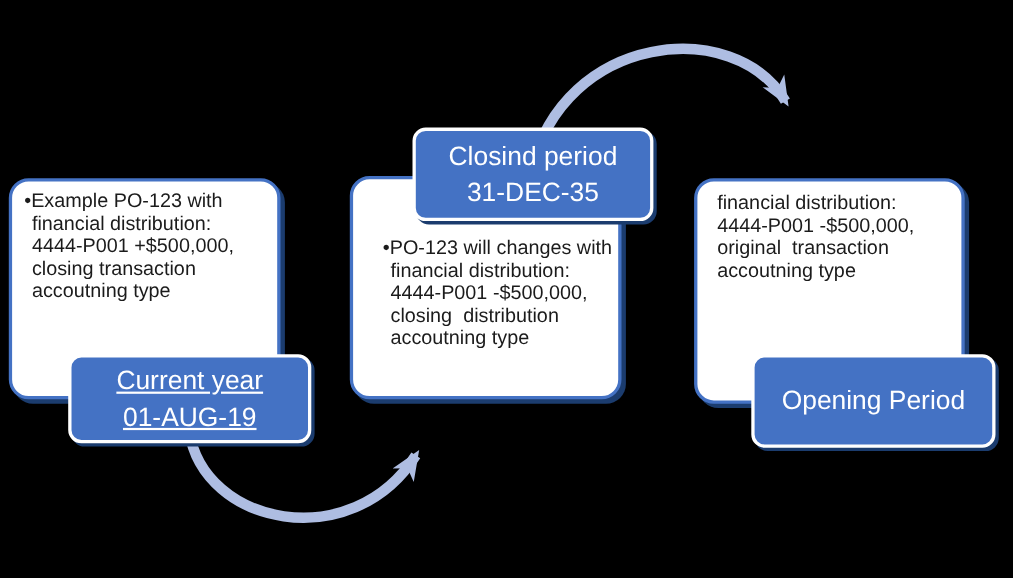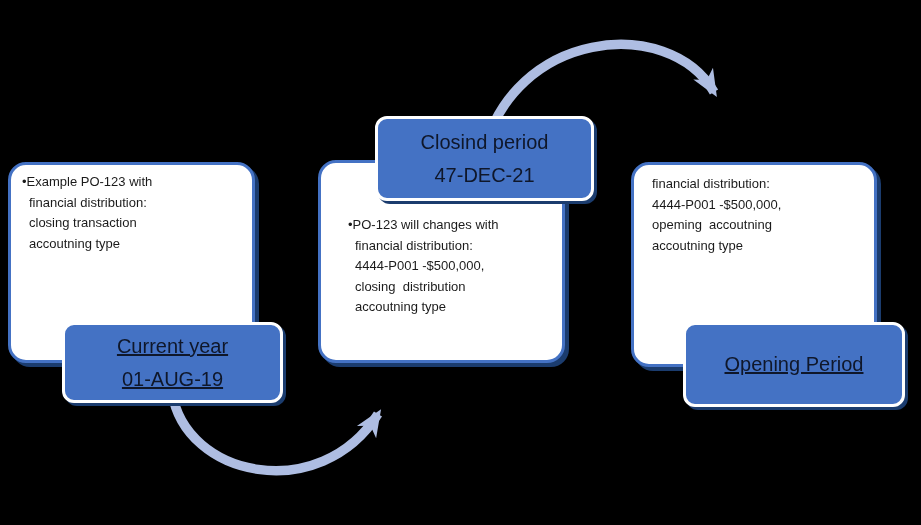--- a/index.html
+++ b/index.html
@@ -26,21 +26,21 @@
     background: #ffffff;
     border: 3px solid #4472C4;
     border-radius: 18px;
     box-shadow: 4px 4px 0 #1b3c6e;
     box-sizing: border-box;
     z-index: 2;
   }
   .body-text {
     padding: 7px 8px 0 11px;
     color: #1b1b1b;
-    font-size: 13px;
+    font-size: 18px;
     line-height: 20.5px;
   }
   .bline {
     white-space: pre;
     padding-left: 7px;
   }
   .bline.first {
     padding-left: 0;
   }
   .bullet {
@@ -51,22 +51,22 @@
     background: #4472C4;
     border: 3px solid #ffffff;
     border-radius: 12px;
     box-shadow: 3px 3px 0 #1b3c6e;
     box-sizing: border-box;
     z-index: 3;
     display: flex;
     flex-direction: column;
     align-items: center;
     justify-content: center;
-    color: #0f172a;
-    font-size: 20px;
+    color: #ffffff;
+    font-size: 24px;
     line-height: 33px;
   }
   .arrow-path {
     fill: none;
     stroke: #AEBDE2;
     stroke-width: 9.5;
   }
 </style>
 </head>
 <body>
@@ -80,51 +80,52 @@
       </marker>
     </defs>
     <path class="arrow-path" marker-end="url(#ah)" d="M 172 392 C 185 478, 320 505, 378 414"></path>
     <path class="arrow-path" marker-end="url(#ah)" d="M 483 155 C 512 30, 668 14, 714 92"></path>
   </svg>
 
   <div class="white-box" style="left:8px; top:162px; width:247px; height:201px;">
     <div class="body-text">
       <div class="bline first"><span class="bullet">•</span><span>Example PO-123 with</span></div>
       <div class="bline">financial distribution:</div>
+      <div class="bline">4444-P001 +$500,000,</div>
       <div class="bline">closing transaction</div>
       <div class="bline">accoutning type</div>
     </div>
   </div>
 
   <div class="white-box" style="left:318px; top:160px; width:247px; height:203px;">
     <div class="body-text" style="padding-top:52px;padding-left:27px;">
       <div class="bline first"><span class="bullet">•</span><span>PO-123 will changes with</span></div>
       <div class="bline">financial distribution:</div>
       <div class="bline">4444-P001 -$500,000,</div>
       <div class="bline">closing  distribution</div>
       <div class="bline">accoutning type</div>
     </div>
   </div>
 
   <div class="white-box" style="left:631px; top:162px; width:246px; height:205px;">
     <div class="body-text" style="padding-top:9px;">
       <div class="bline">financial distribution:</div>
       <div class="bline">4444-P001 -$500,000,</div>
-      <div class="bline">opeming  accoutning</div>
+      <div class="bline">original  transaction</div>
       <div class="bline">accoutning type</div>
     </div>
   </div>
 
   <div class="label-box" style="left:62px; top:322px; width:221px; height:81px;text-decoration:underline;">
     <div>Current year</div>
     <div>01-AUG-19</div>
   </div>
 
   <div class="label-box" style="left:375px; top:116px; width:219px; height:85px;">
     <div>Closind period</div>
-    <div>47-DEC-21</div>
+    <div>31-DEC-35</div>
   </div>
 
-  <div class="label-box" style="left:683px; top:322px; width:222px; height:85px;text-decoration:underline;">
+  <div class="label-box" style="left:683px; top:322px; width:222px; height:85px;">
     <div>Opening Period</div>
   </div>
 
 </div>
 
 </body></html>

